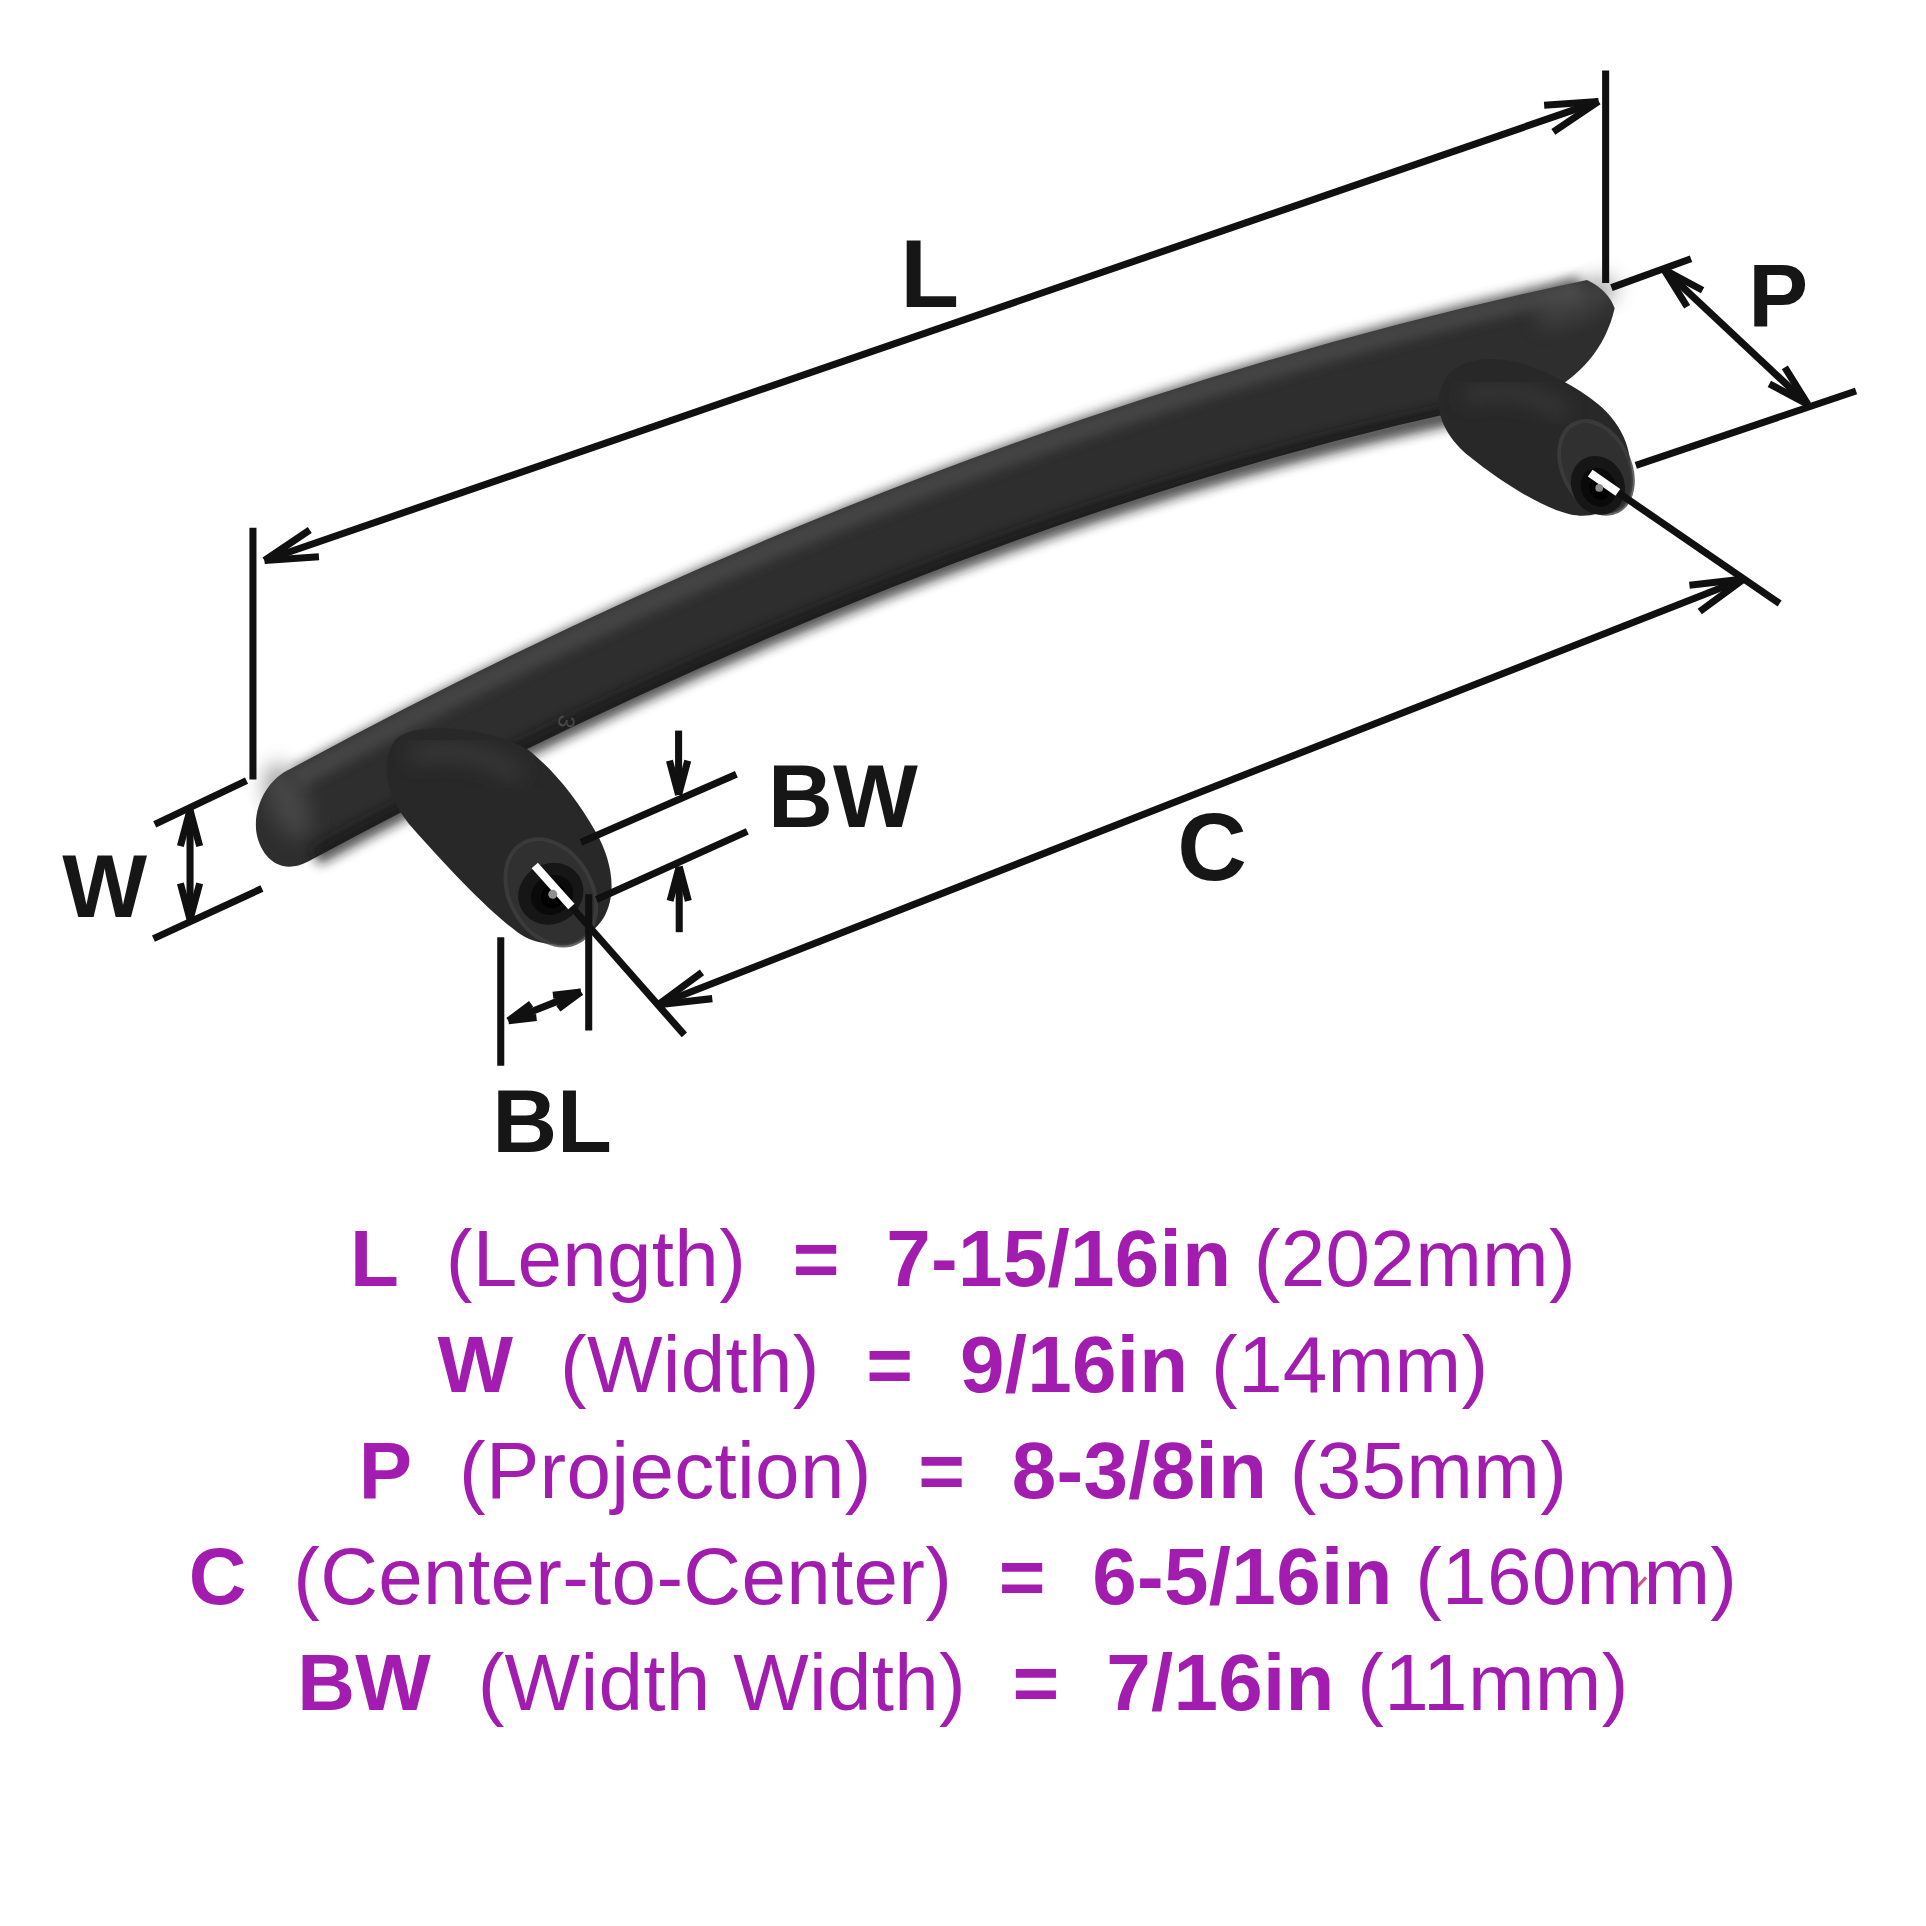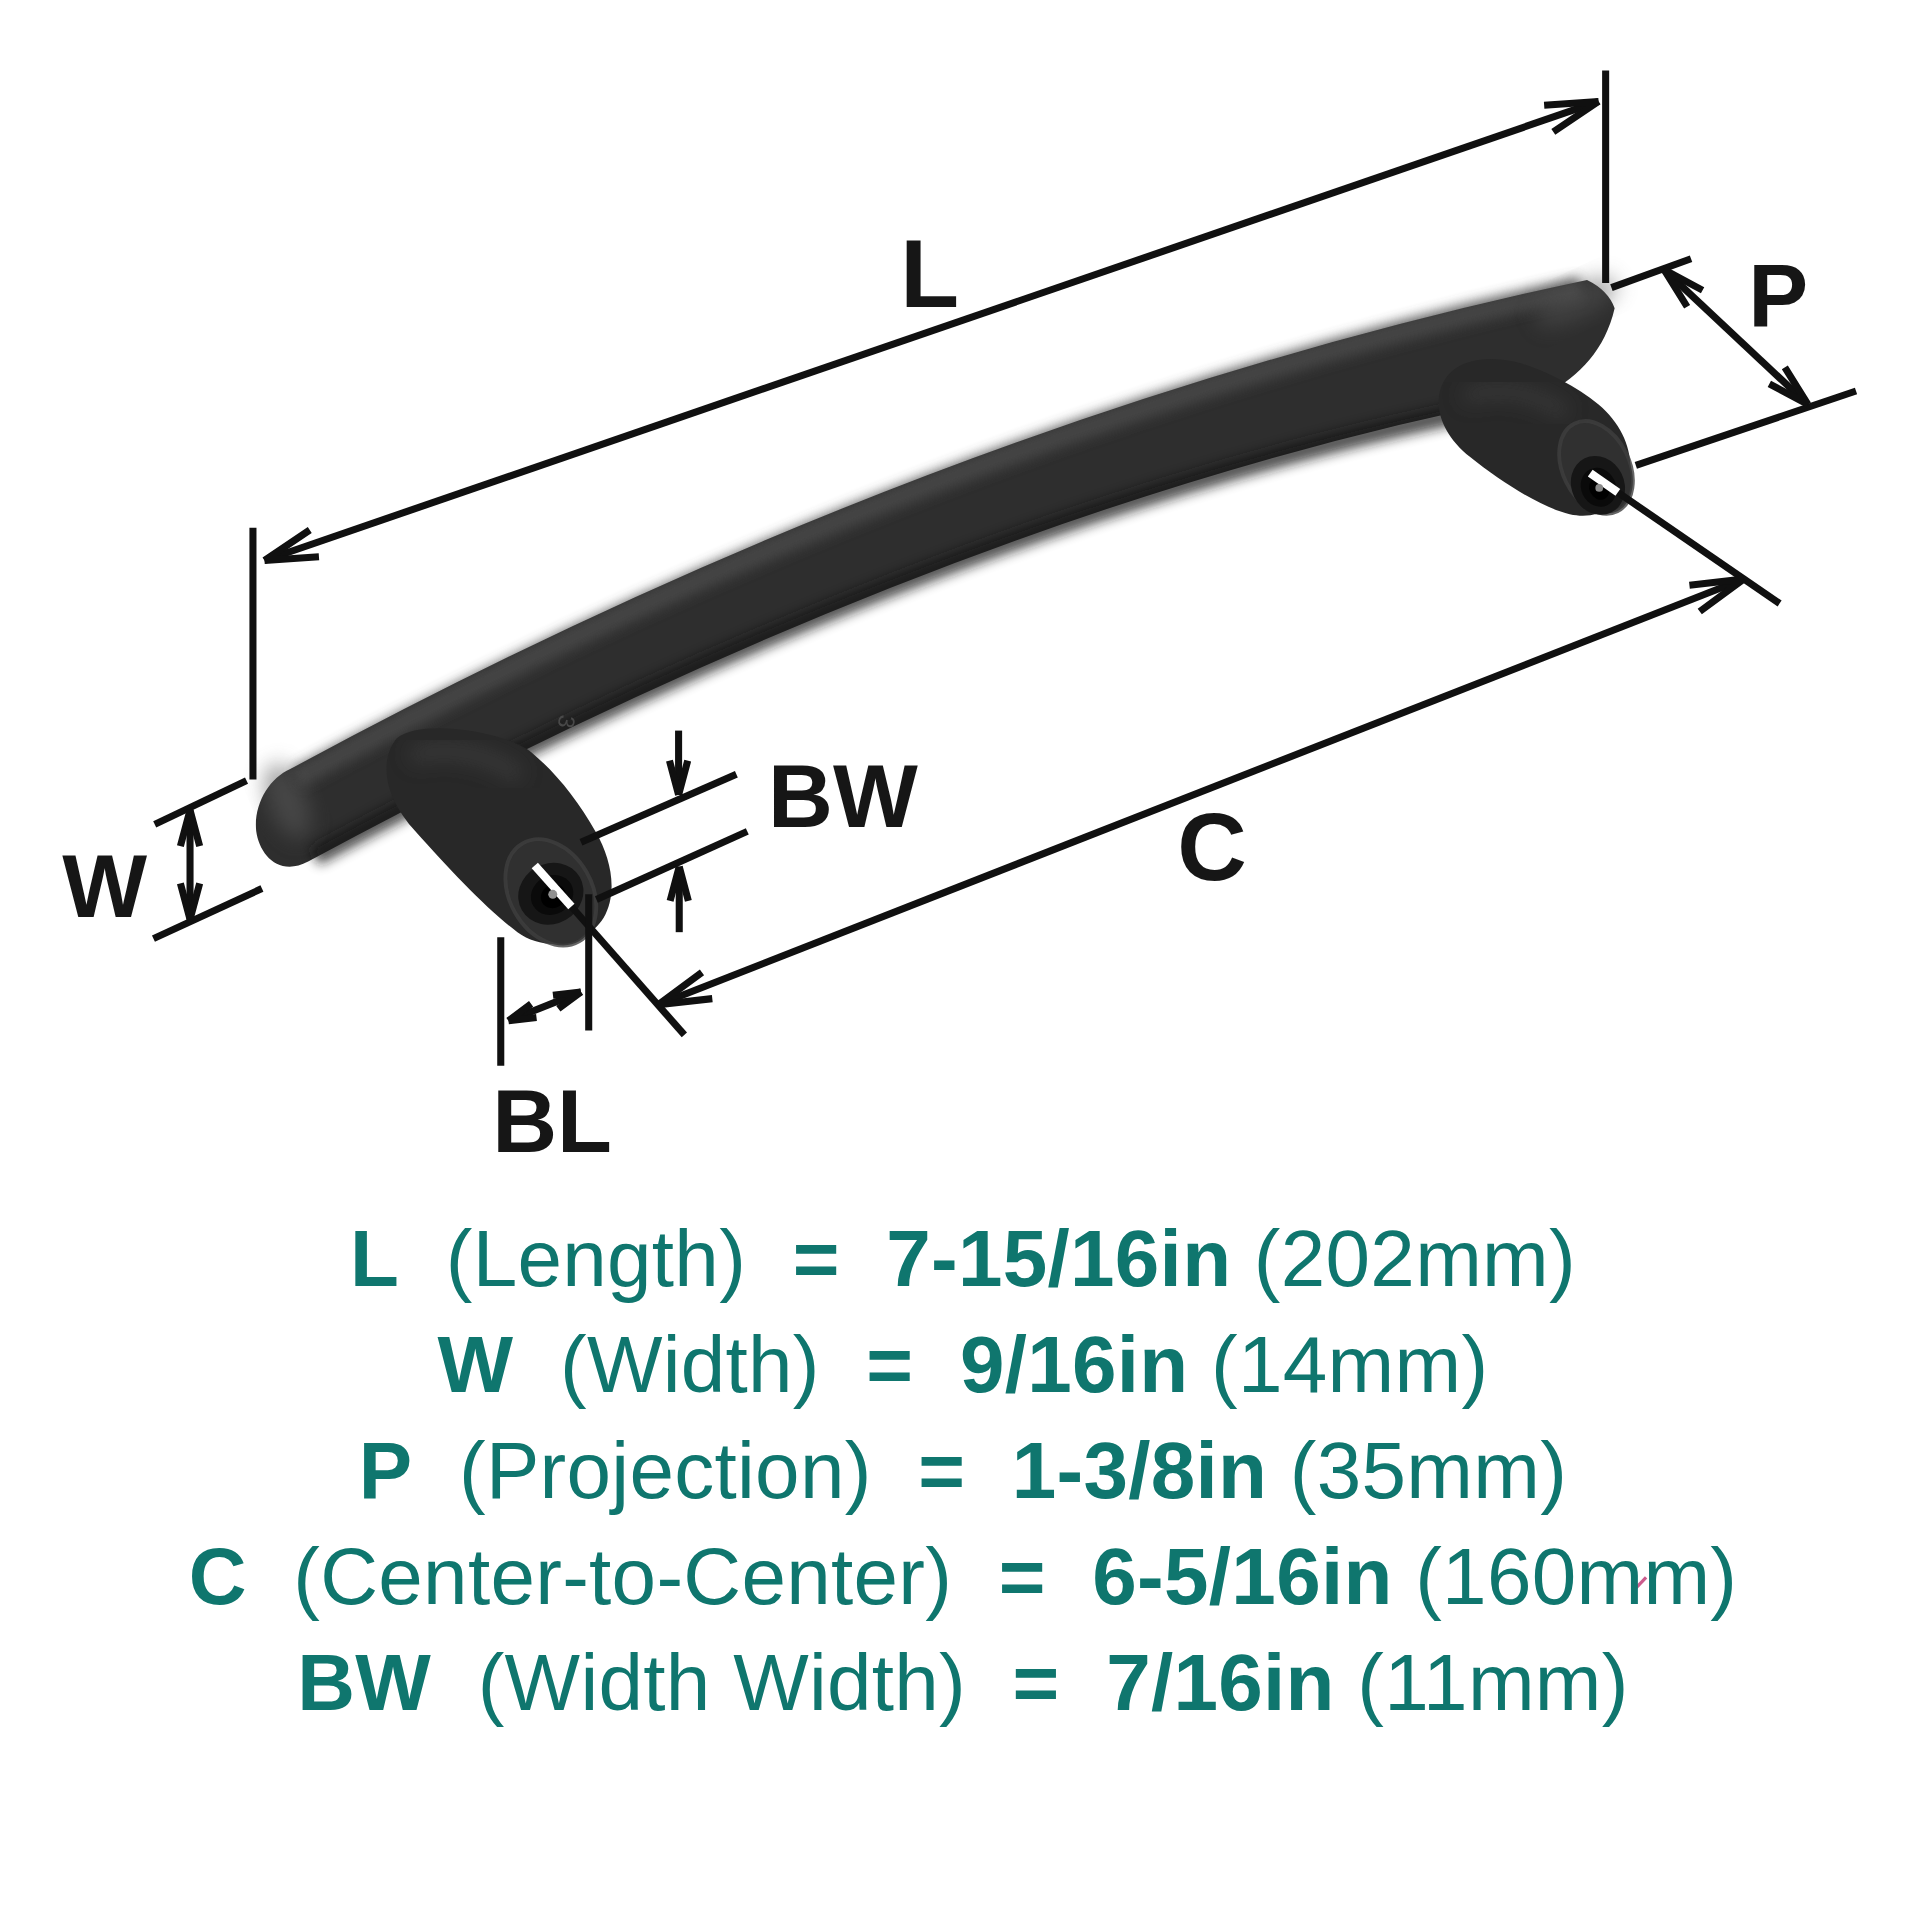--- a/index.html
+++ b/index.html
@@ -12,21 +12,21 @@
   }
   #stage{position:absolute;left:0;top:0;width:1926px;height:1926px;}
   svg{position:absolute;left:0;top:0;}
   .caption{
     position:absolute;
     left:0; top:1206px;
     width:1926px;
     text-align:center;
     font-size:80px;
     line-height:106px;
-    color:#0f766e;
+    color:#a21caf;
     letter-spacing:0.3px;
     white-space:nowrap;
   }
   .cap-line .b{font-weight:700;}
   .cap-line .r{font-weight:400;}
   .cap-line .sp{margin-left:0.30em;}
   .dim-label{
     font-family:"Liberation Sans", sans-serif;
     font-weight:700;
     font-size:140px;
@@ -170,21 +170,21 @@
     <span class="b">W</span>
     <span class="r sp">(Width)</span>
     <span class="b sp">=</span>
     <span class="b sp">9/16in</span>
     <span class="r">(14mm)</span>
   </div>
   <div class="cap-line">
     <span class="b">P</span>
     <span class="r sp">(Projection)</span>
     <span class="b sp">=</span>
-    <span class="b sp">1-3/8in</span>
+    <span class="b sp">8-3/8in</span>
     <span class="r">(35mm)</span>
   </div>
   <div class="cap-line">
     <span class="b">C</span>
     <span class="r sp">(Center-to-Center)</span>
     <span class="b sp">=</span>
     <span class="b sp">6-5/16in</span>
     <span class="r">(160mm)</span>
   </div>
   <div class="cap-line">

